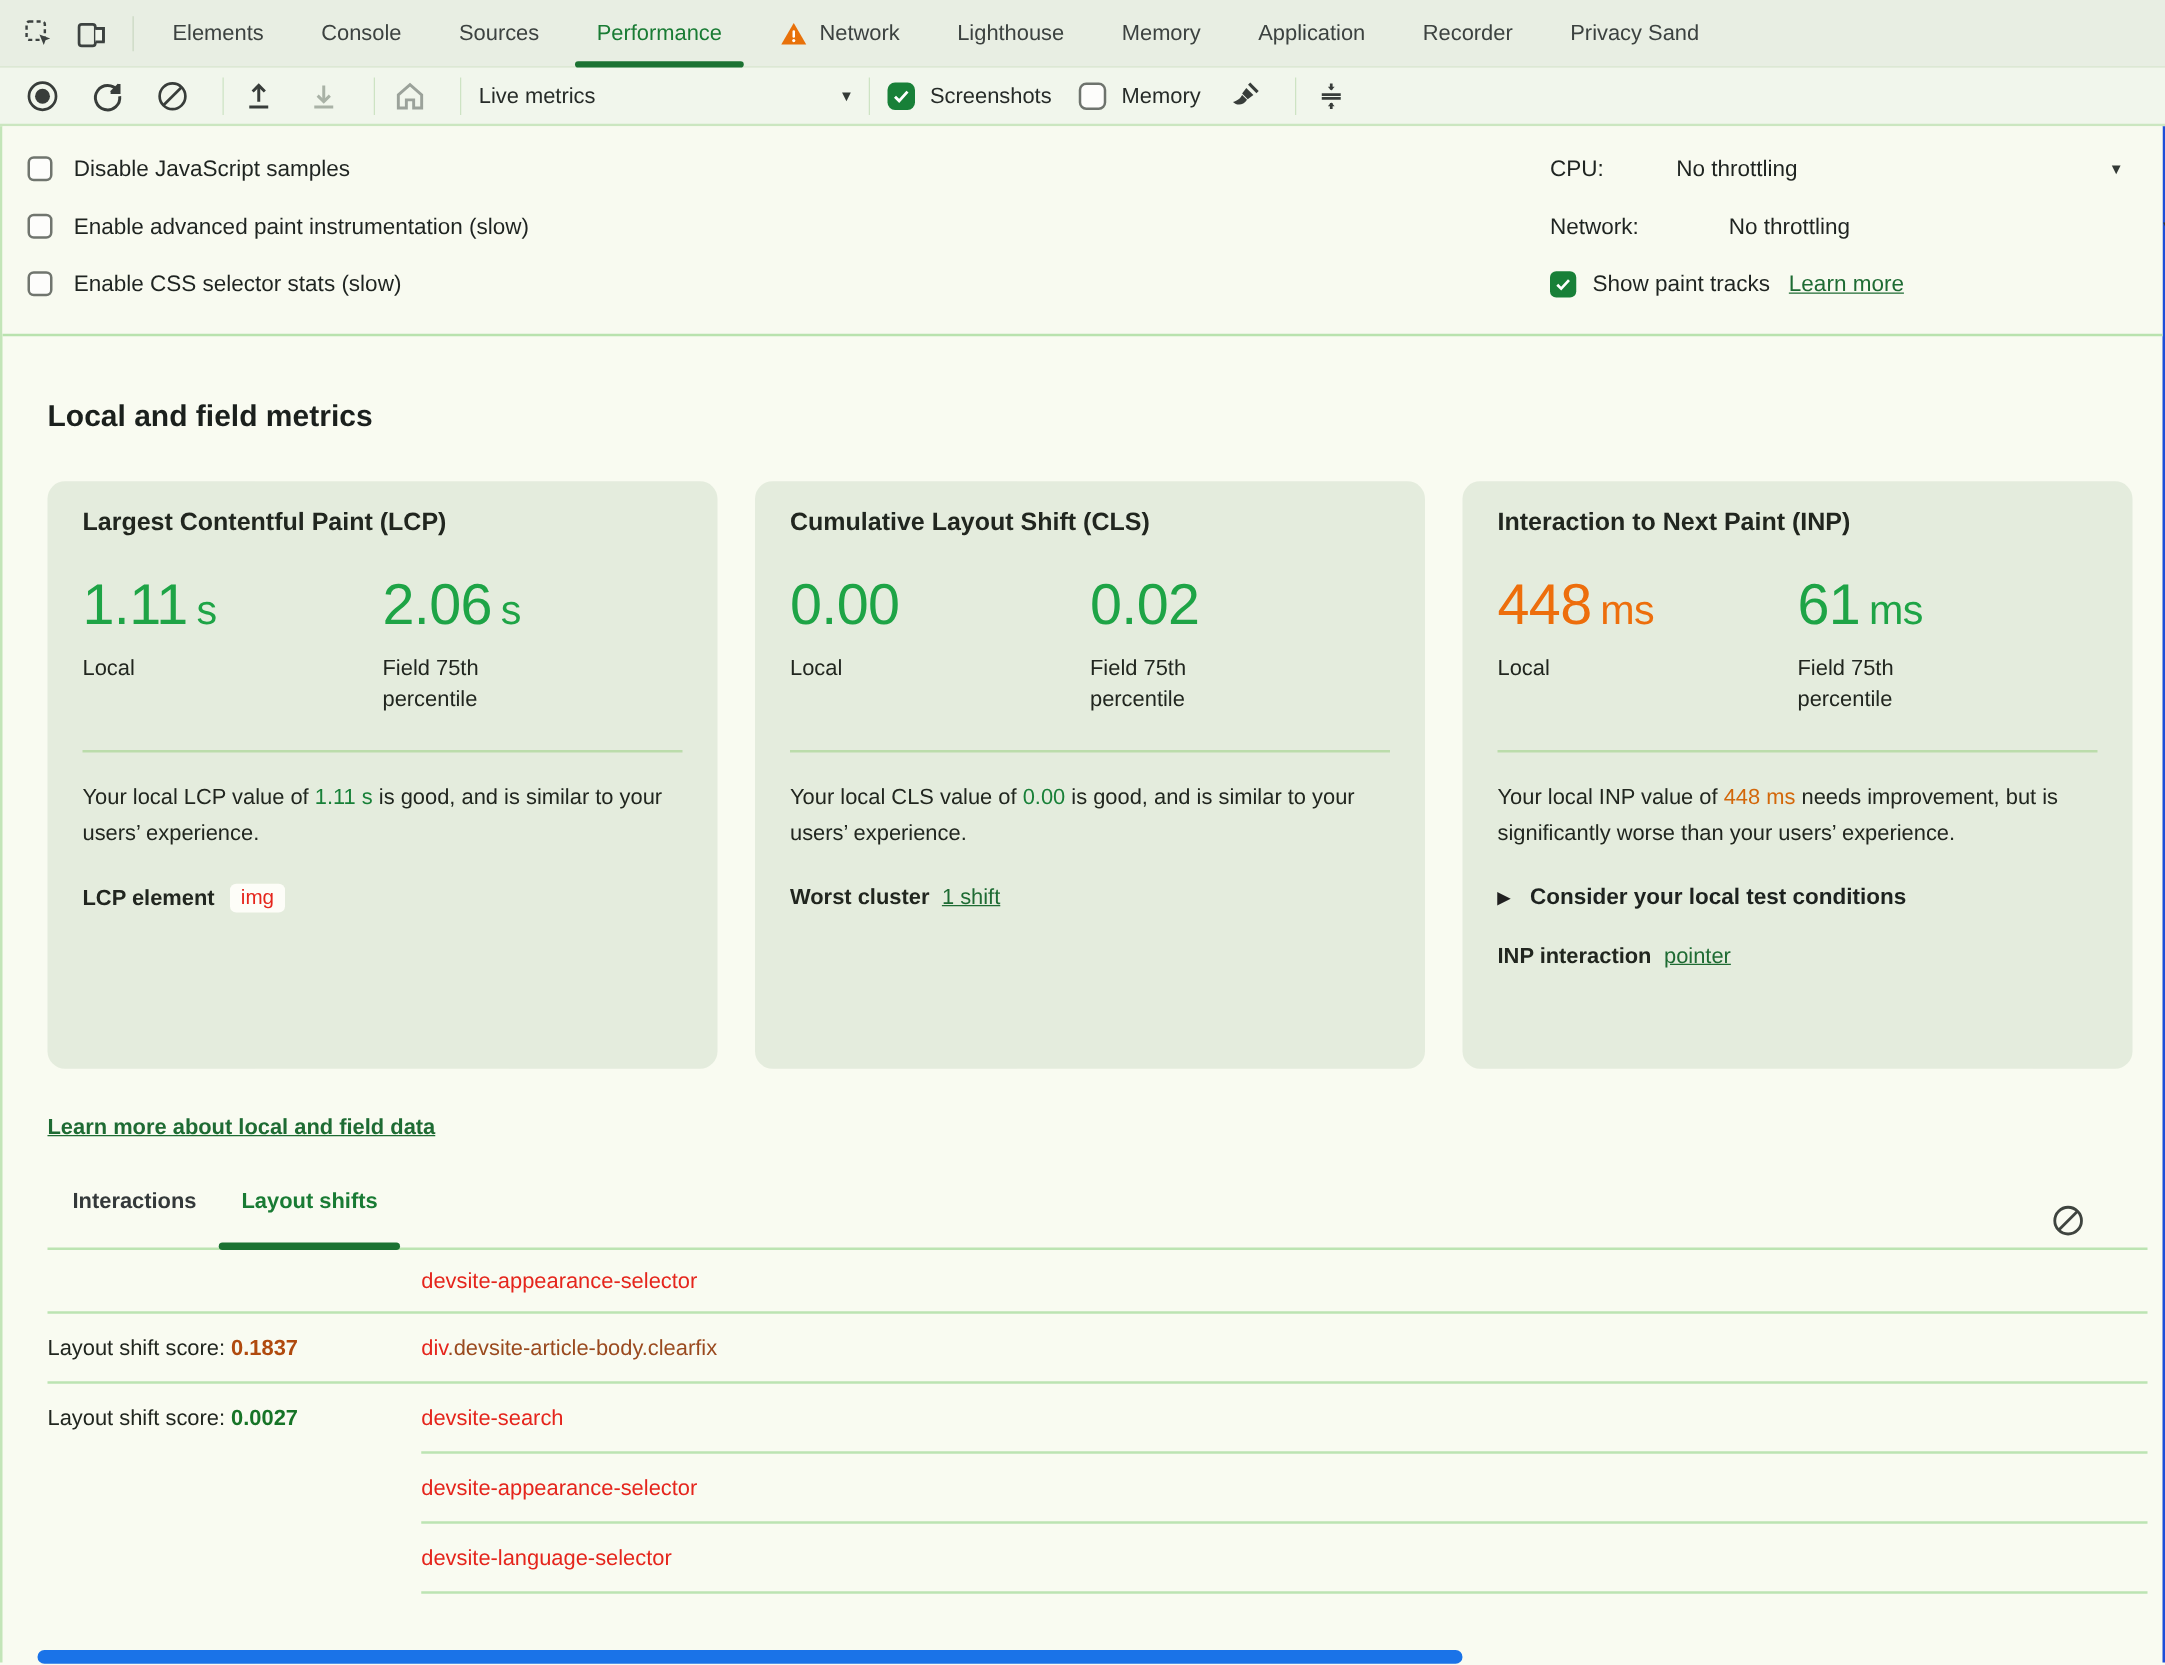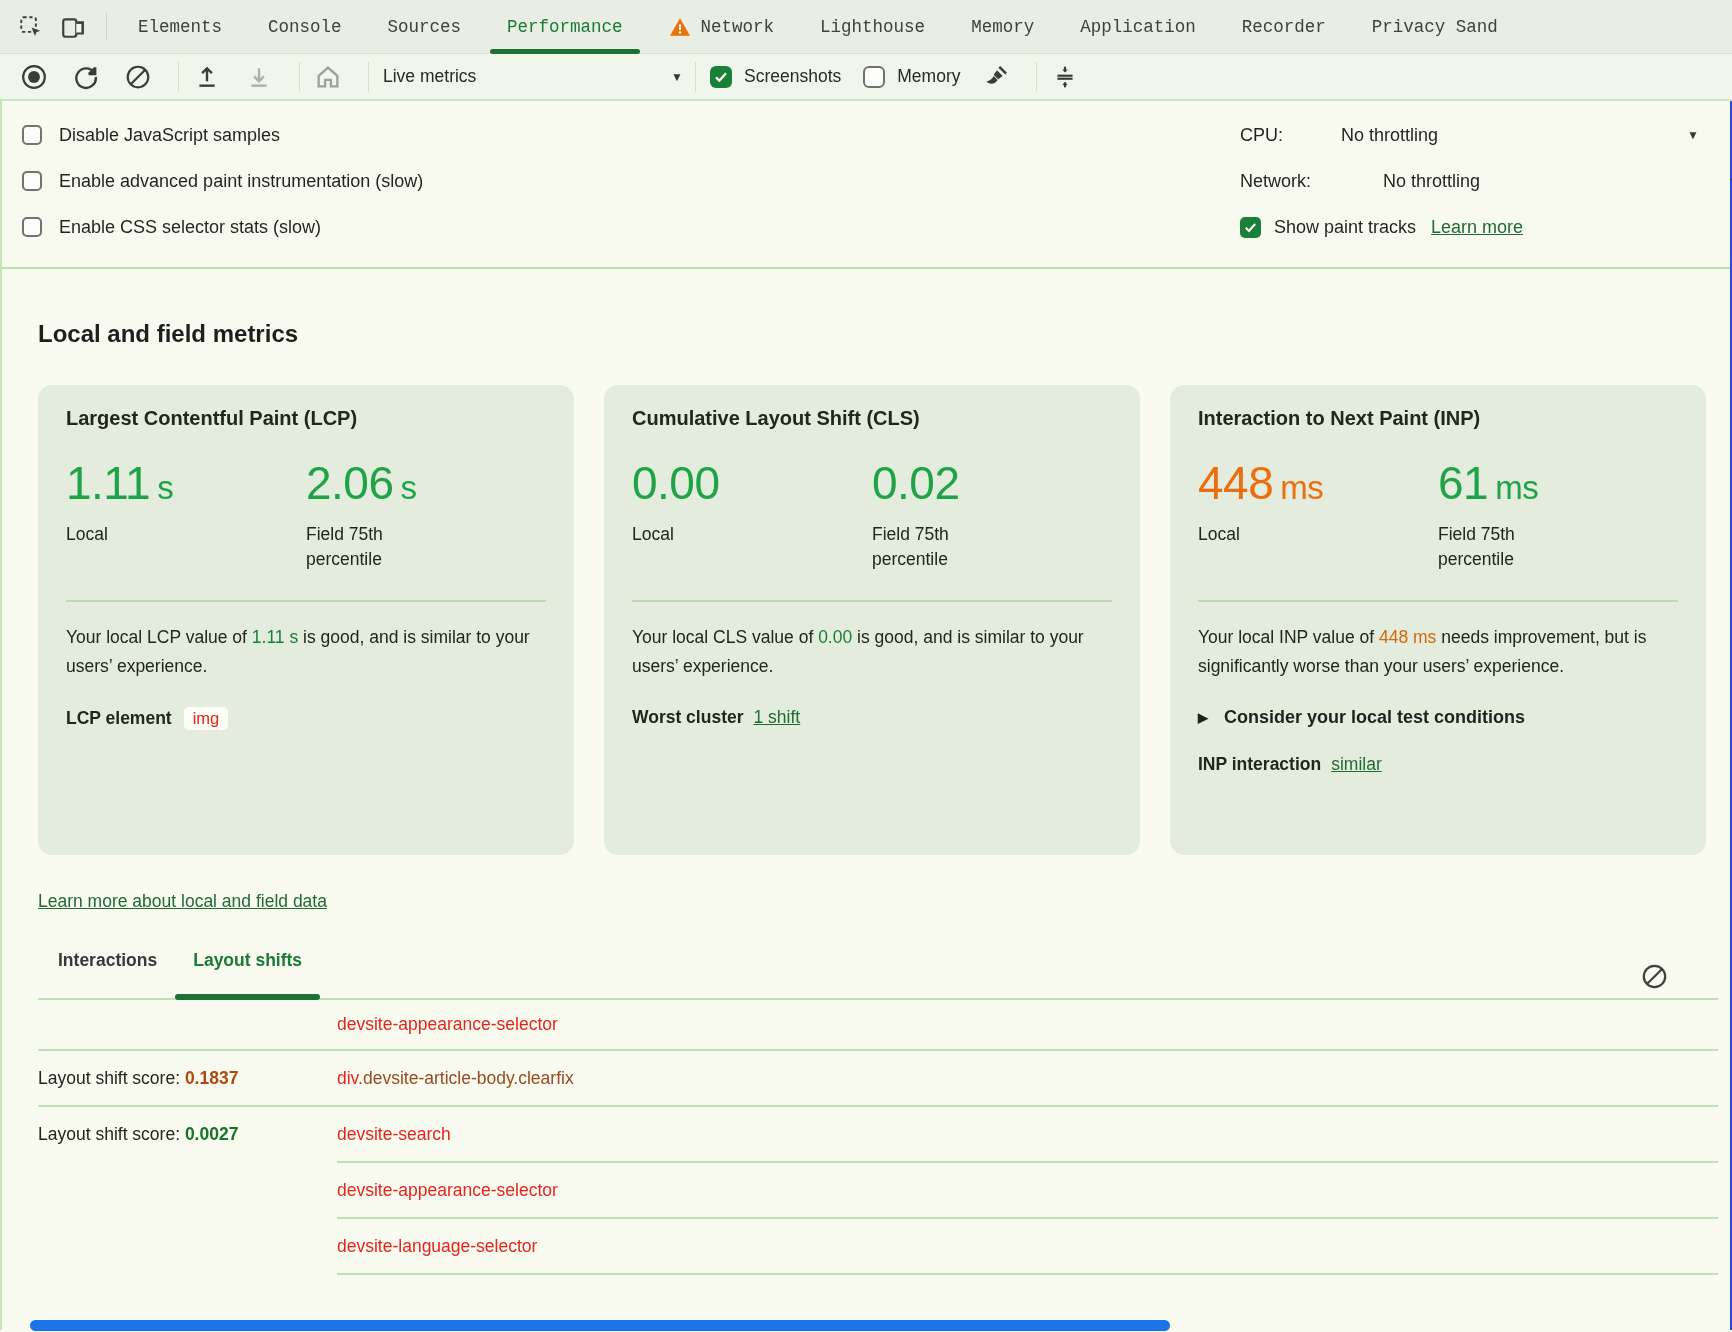--- a/index.html
+++ b/index.html
@@ -5,21 +5,21 @@
   * { box-sizing: border-box; margin: 0; padding: 0; }
   html,body { width:1732px; height:1332px; }
   body { font-family: "Liberation Sans", sans-serif; }
   .screen { position:relative; width:1732px; height:1332px; background:#f9fbf1; overflow:hidden; }
 
   
   .tabbar { height:54px; background:#e8eee3; border-bottom:1px solid #d8e6cf;
             display:flex; align-items:center; padding-left:14px; position:relative; }
   .icon-btn { width:34px; height:34px; display:grid; place-items:center; margin-right:8px; cursor:pointer; }
   .tabbar .vsep { width:1px; height:28px; background:#c9d7c2; margin:0 8px; }
-  .tabs { display:flex; align-items:center; height:100%;font-family:Liberation Mono, monospace; }
+  .tabs { display:flex; align-items:center; height:100%; }
   .tab { padding:0 23px; font-size:17.5px; color:#3c4240; height:100%; display:flex; align-items:center; gap:10px; position:relative; cursor:pointer; white-space:nowrap; }
   .tab.active { color:#197b34; font-weight:500; }
   .tab.active::after { content:""; position:absolute; left:6px; right:6px; bottom:-1px; height:5px; border-radius:3px; background:#1b7232; }
 
   
   .toolbar { height:47px; background:#f1f6ec; border-bottom:2px solid #cbe6c0;
              display:flex; align-items:center; padding-left:20px; }
   .tbtn { width:28px; height:28px; margin-right:24px; display:grid; place-items:center; cursor:pointer; }
   .toolbar .vsep { width:1px; height:30px; background:#cde3c3; margin:0 14px 0 2px; }
   .dropdown { display:flex; align-items:center; justify-content:space-between; width:300px; font-size:17.5px; color:#262b28; cursor:pointer; margin-right:10px; }
@@ -62,21 +62,21 @@
   .t-good { color:#188038; }
   .t-warn { color:#d3670a; }
   .extra { margin-top:26px; font-size:17.5px; color:#21261f; display:flex; align-items:center; }
   .extra .xlabel { font-weight:700; }
   .chip { margin-left:12px; background:#fdfdf8; border-radius:5px; padding:2px 9px; color:#e5251c; font-size:16.5px; }
   .extra .glink { margin-left:10px; }
   .consider { margin-top:26px; display:flex; align-items:center; gap:16px; font-size:18px; font-weight:700; color:#1d221f; cursor:pointer; }
   .tri { font-size:13px; color:#202020; }
 
   .learn-row { margin-top:36px; }
-  .learn-row a { font-size:17.5px; font-weight:400; }
+  .learn-row a { font-size:17.5px; font-weight:700; }
 
   
   .logs-tabs { margin-top:44px; height:44px; border-bottom:2px solid #bce4b2; display:flex; align-items:flex-end; position:relative; margin-right:-12px; }
   .ltab { padding:0 18px 27px 18px; font-size:17.5px; font-weight:700; color:#34393a; position:relative; cursor:pointer; }
   .ltab:first-child { margin-left:2px; }
   .ltab.active { color:#197b34; }
   .ltab.active::after { content:""; position:absolute; left:0; right:0; bottom:-2px; height:6px; border-radius:3px; background:#1b7232; }
   .clear-btn { position:absolute; right:50px; bottom:8px; width:27px; height:27px; cursor:pointer; }
 
   .lrows { margin-right:-12px; }
@@ -355,21 +355,21 @@
             </div>
           </div>
           <div class="card-div"></div>
           <div class="card-desc"><span>Your local INP value of </span><span class="t-warn">448 ms</span><span> needs improvement, but is significantly worse than your users’ experience.</span></div>
           <div class="consider">
             <span class="tri">▶</span>
             <span>Consider your local test conditions</span>
           </div>
           <div class="extra">
             <span class="xlabel">INP interaction</span>
-            <a class="glink">similar</a>
+            <a class="glink">pointer</a>
           </div>
         </div>
       </div>
 
       <div class="learn-row">
         <a class="glink">Learn more about local and field data</a>
       </div>
 
       <div class="logs-tabs">
         <div class="ltab"><span>Interactions</span></div>

